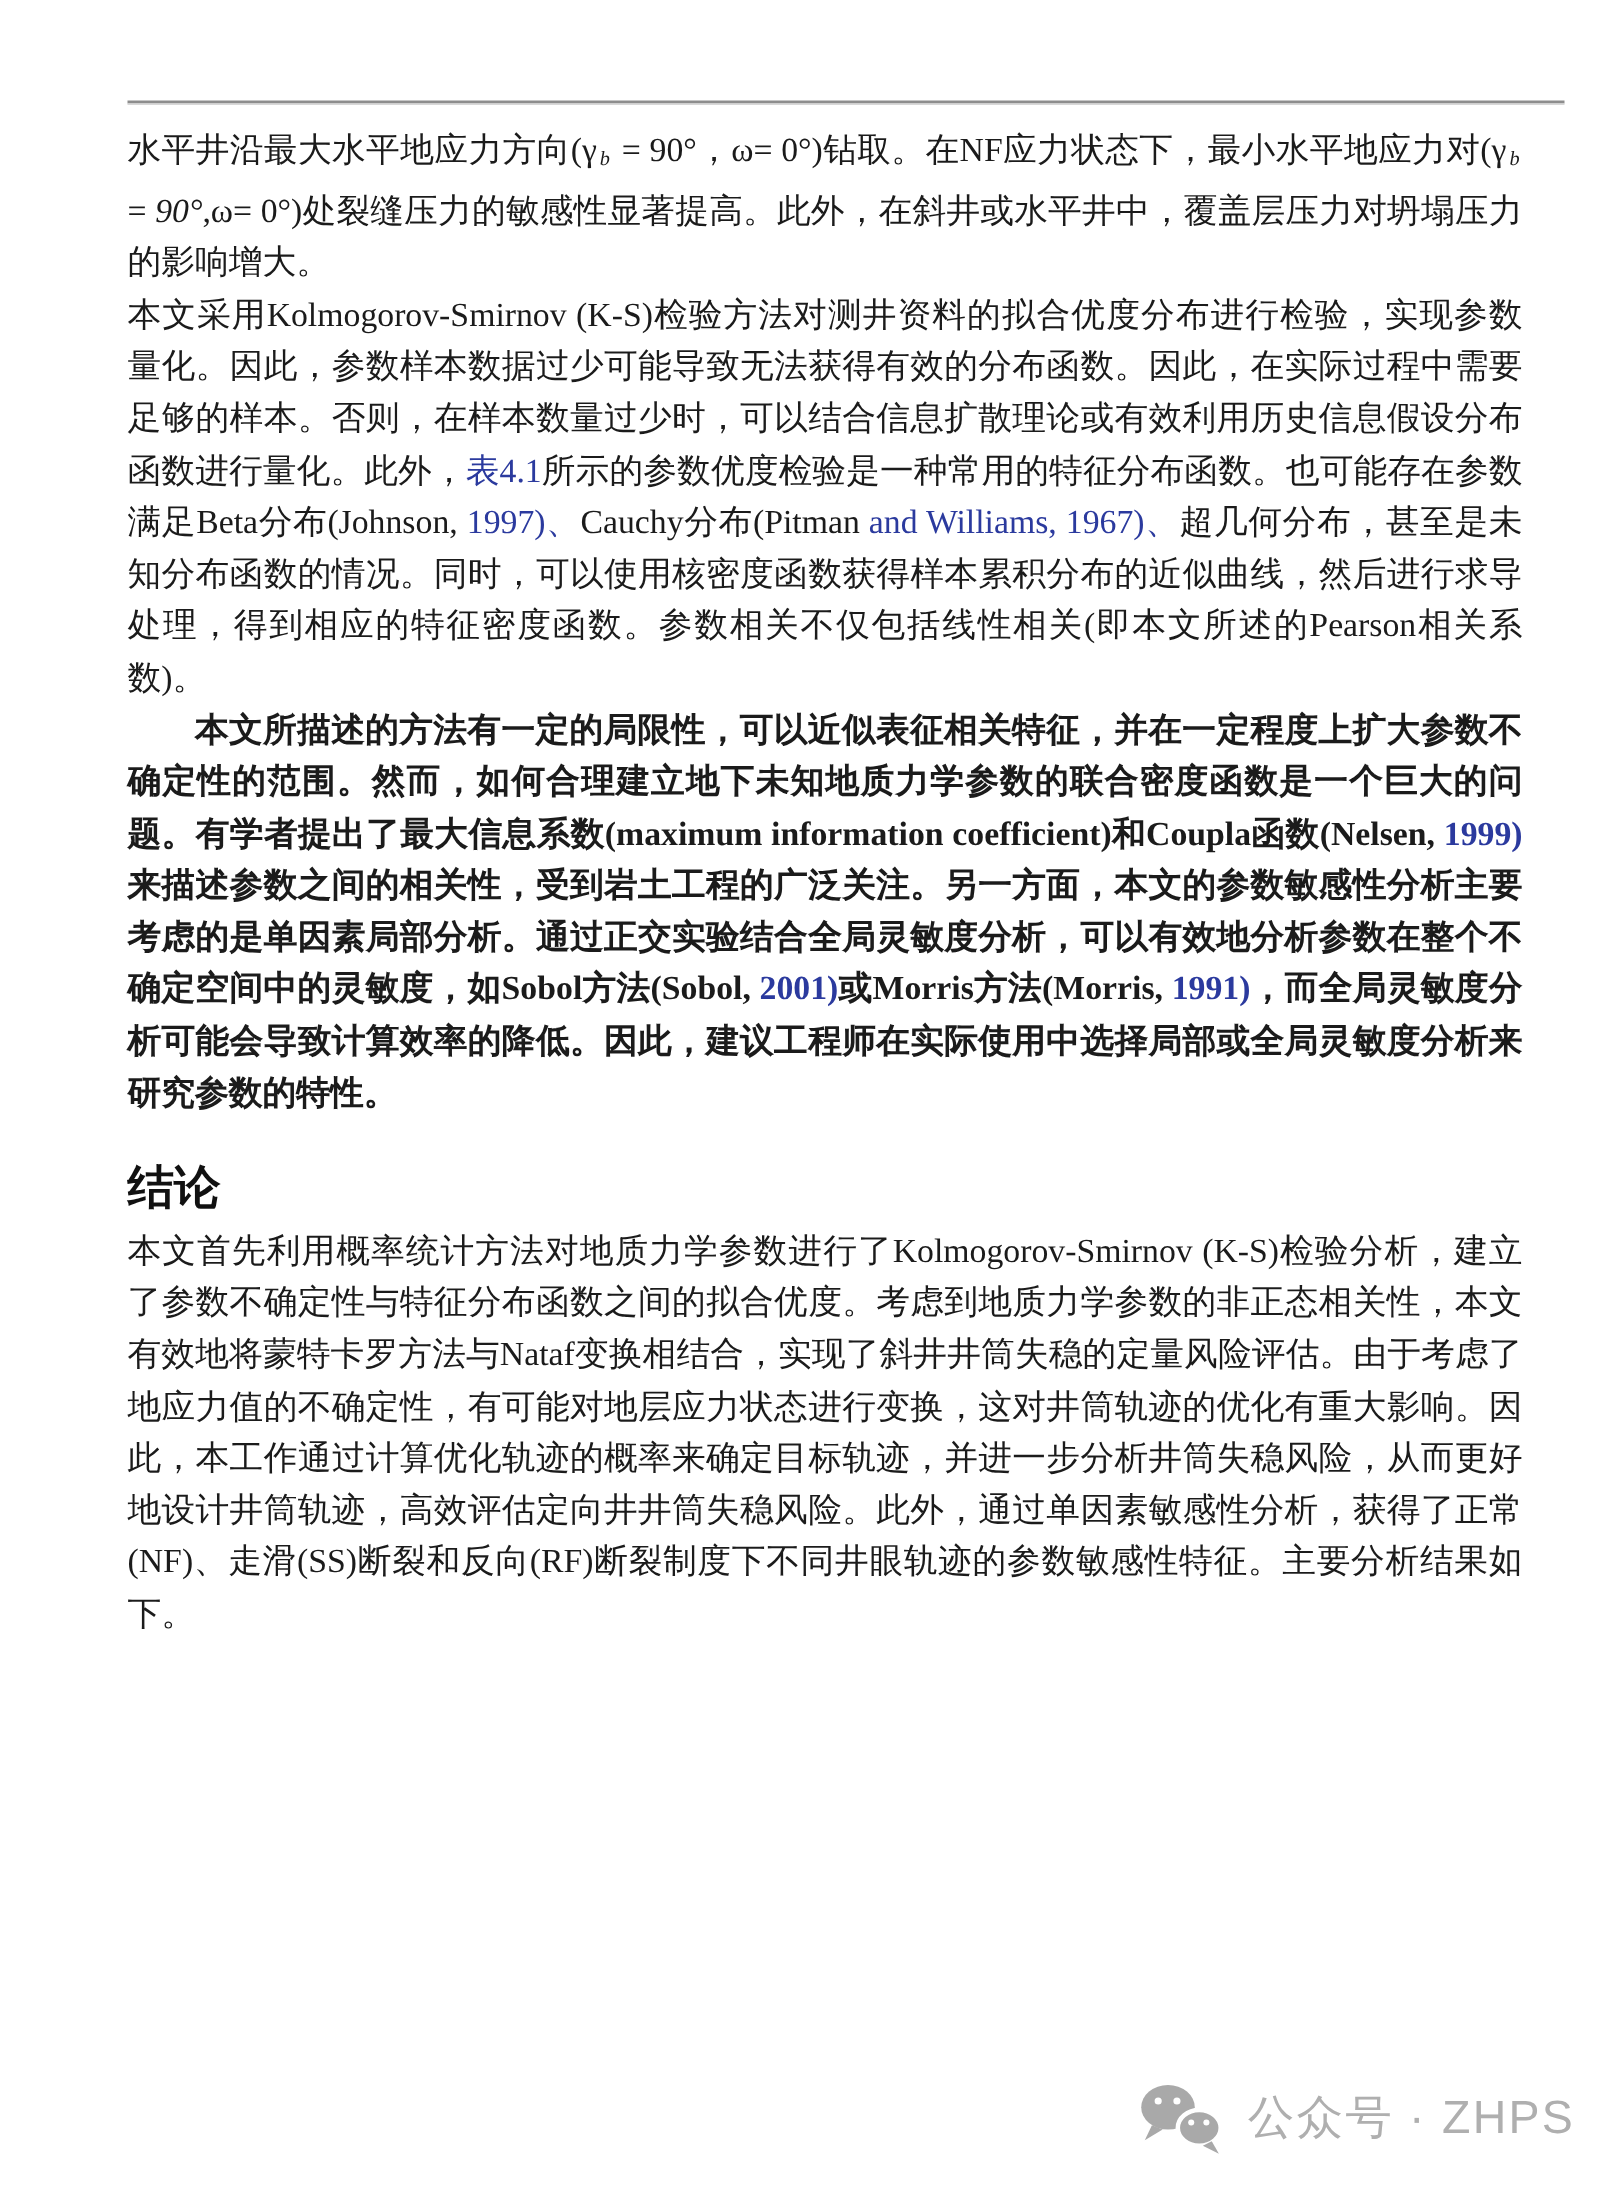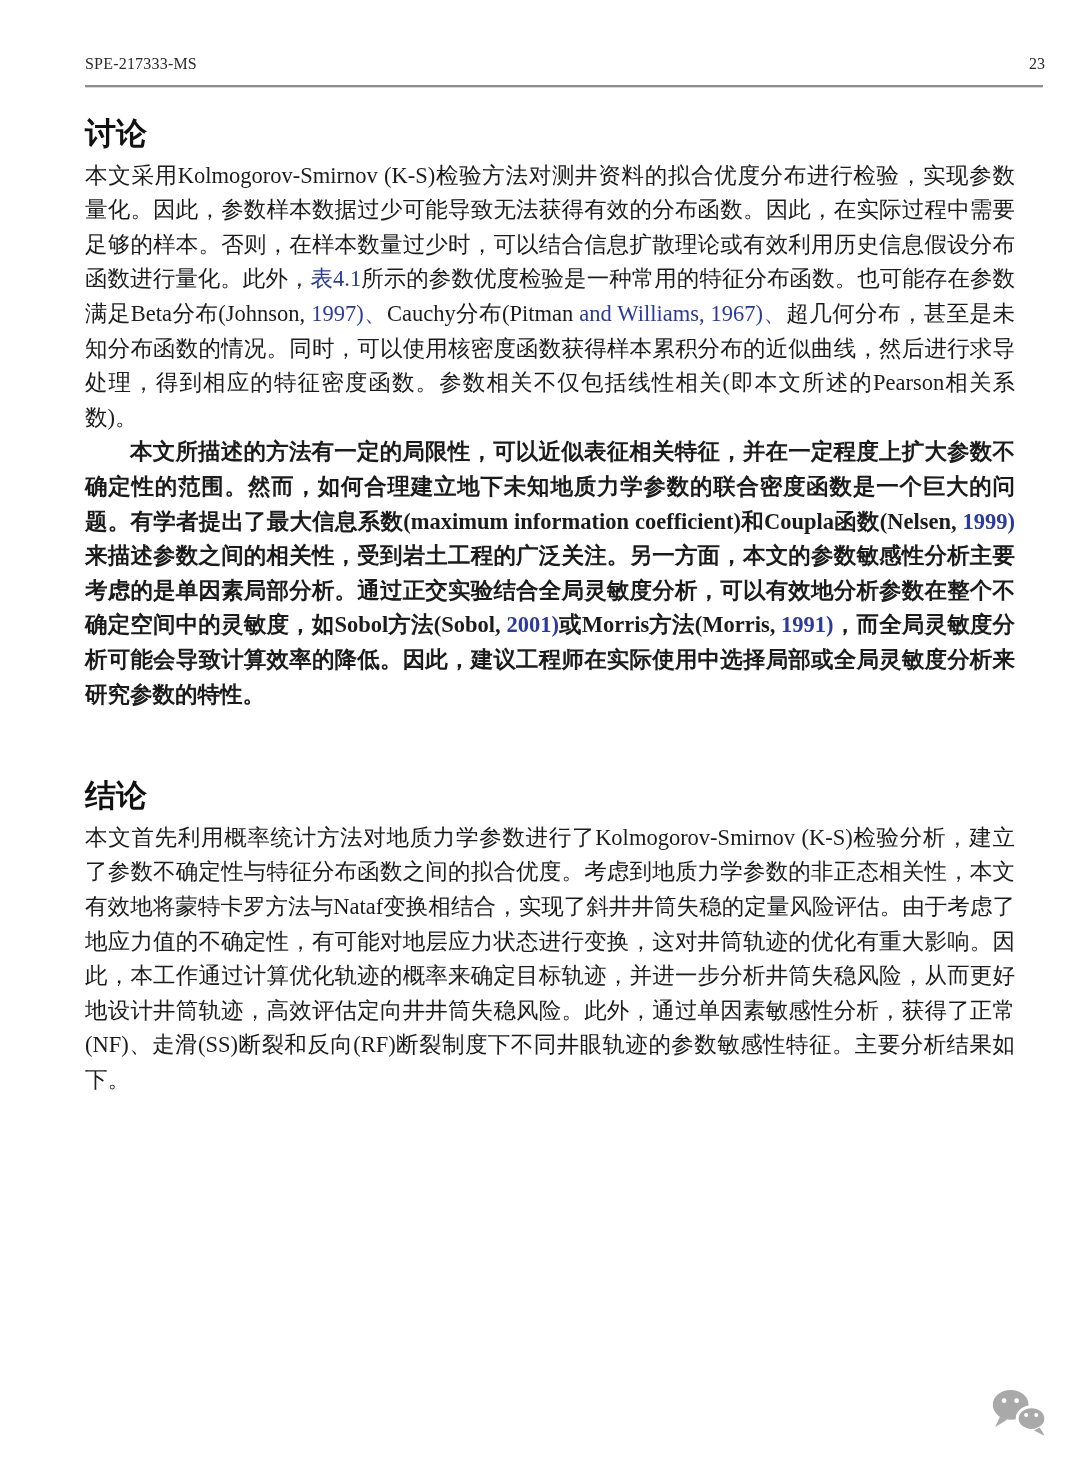--- a/index.html
+++ b/index.html
@@ -80,29 +80,25 @@
     letter-spacing:1.5px;
     user-select:none;
   }
   .watermark svg{display:block;}
 </style>
 </head>
 <body>
 
 <div class="page">
 
-  <div class="page-header">
-    <span class="doc-id">SPE-217333-MS</span>
-    <span class="page-number">23</span>
-  </div>
 
   <div class="header-rule"></div>
 
   <div class="content">
-      <h2 class="section-heading">讨论</h2>
+      <p class=""><span>水平井沿最大水平地应力方向(γ</span><span class="run-sub">b</span><span> = 90°，ω= 0°)钻取。在NF应力状态下，最小水平地应力对(γ</span><span class="run-sub">b</span><span> = </span><span class="run-i">90°</span><span>,ω= 0°)处裂缝压力的敏感性显著提高。此外，在斜井或水平井中，覆盖层压力对坍塌压力的影响增大。</span></p>
       <p class=""><span>本文采用Kolmogorov-Smirnov (K-S)检验方法对测井资料的拟合优度分布进行检验，实现参数量化。因此，参数样本数据过少可能导致无法获得有效的分布函数。因此，在实际过程中需要足够的样本。否则，在样本数量过少时，可以结合信息扩散理论或有效利用历史信息假设分布函数进行量化。此外，</span><span class="run-link">表4.1</span><span>所示的参数优度检验是一种常用的特征分布函数。也可能存在参数满足Beta分布(Johnson, </span><span class="run-link">1997)、</span><span>Cauchy分布(Pitman </span><span class="run-link">and Williams, 1967)、</span><span>超几何分布，甚至是未知分布函数的情况。同时，可以使用核密度函数获得样本累积分布的近似曲线，然后进行求导处理，得到相应的特征密度函数。参数相关不仅包括线性相关(即本文所述的Pearson相关系数)。</span></p>
       <p class="indent"><span>本文所描述的方法有一定的局限性，可以近似表征相关特征，并在一定程度上扩大参数不确定性的范围。然而，如何合理建立地下未知地质力学参数的联合密度函数是一个巨大的问题。有学者提出了最大信息系数(maximum information coefficient)和Coupla函数(Nelsen, </span><span class="run-link">1999)</span><span>来描述参数之间的相关性，受到岩土工程的广泛关注。另一方面，本文的参数敏感性分析主要考虑的是单因素局部分析。通过正交实验结合全局灵敏度分析，可以有效地分析参数在整个不确定空间中的灵敏度，如Sobol方法(Sobol, </span><span class="run-link">2001)</span><span>或Morris方法(Morris, </span><span class="run-link">1991)</span><span>，而全局灵敏度分析可能会导致计算效率的降低。因此，建议工程师在实际使用中选择局部或全局灵敏度分析来研究参数的特性。</span></p>
       <h2 class="section-heading">结论</h2>
       <p class=""><span>本文首先利用概率统计方法对地质力学参数进行了Kolmogorov-Smirnov (K-S)检验分析，建立了参数不确定性与特征分布函数之间的拟合优度。考虑到地质力学参数的非正态相关性，本文有效地将蒙特卡罗方法与Nataf变换相结合，实现了斜井井筒失稳的定量风险评估。由于考虑了地应力值的不确定性，有可能对地层应力状态进行变换，这对井筒轨迹的优化有重大影响。因此，本工作通过计算优化轨迹的概率来确定目标轨迹，并进一步分析井筒失稳风险，从而更好地设计井筒轨迹，高效评估定向井井筒失稳风险。此外，通过单因素敏感性分析，获得了正常(NF)、走滑(SS)断裂和反向(RF)断裂制度下不同井眼轨迹的参数敏感性特征。主要分析结果如下。</span></p>
     </div>
 
   <div class="watermark">
     <span>
       <svg width="62" height="50" viewBox="0 0 52 42" aria-hidden="true">
         <g fill="#a9a9a9">
@@ -112,15 +108,16 @@
         <circle cx="13.5" cy="11.5" r="2" fill="#ffffff"></circle>
         <circle cx="24" cy="11.5" r="2" fill="#ffffff"></circle>
         <g>
           <ellipse cx="36.5" cy="26.5" rx="12" ry="10" fill="#a9a9a9" stroke="#ffffff" stroke-width="2.5"></ellipse>
           <path d="M43.5,34 L47.5,41 L38.5,36.5 Z" fill="#a9a9a9"></path>
         </g>
         <circle cx="32" cy="23.5" r="1.7" fill="#ffffff"></circle>
         <circle cx="40.5" cy="23.5" r="1.7" fill="#ffffff"></circle>
       </svg>
     </span>
+    <span>公众号 · ZHPS</span>
   </div>
 
 </div>
 
 </body></html>

